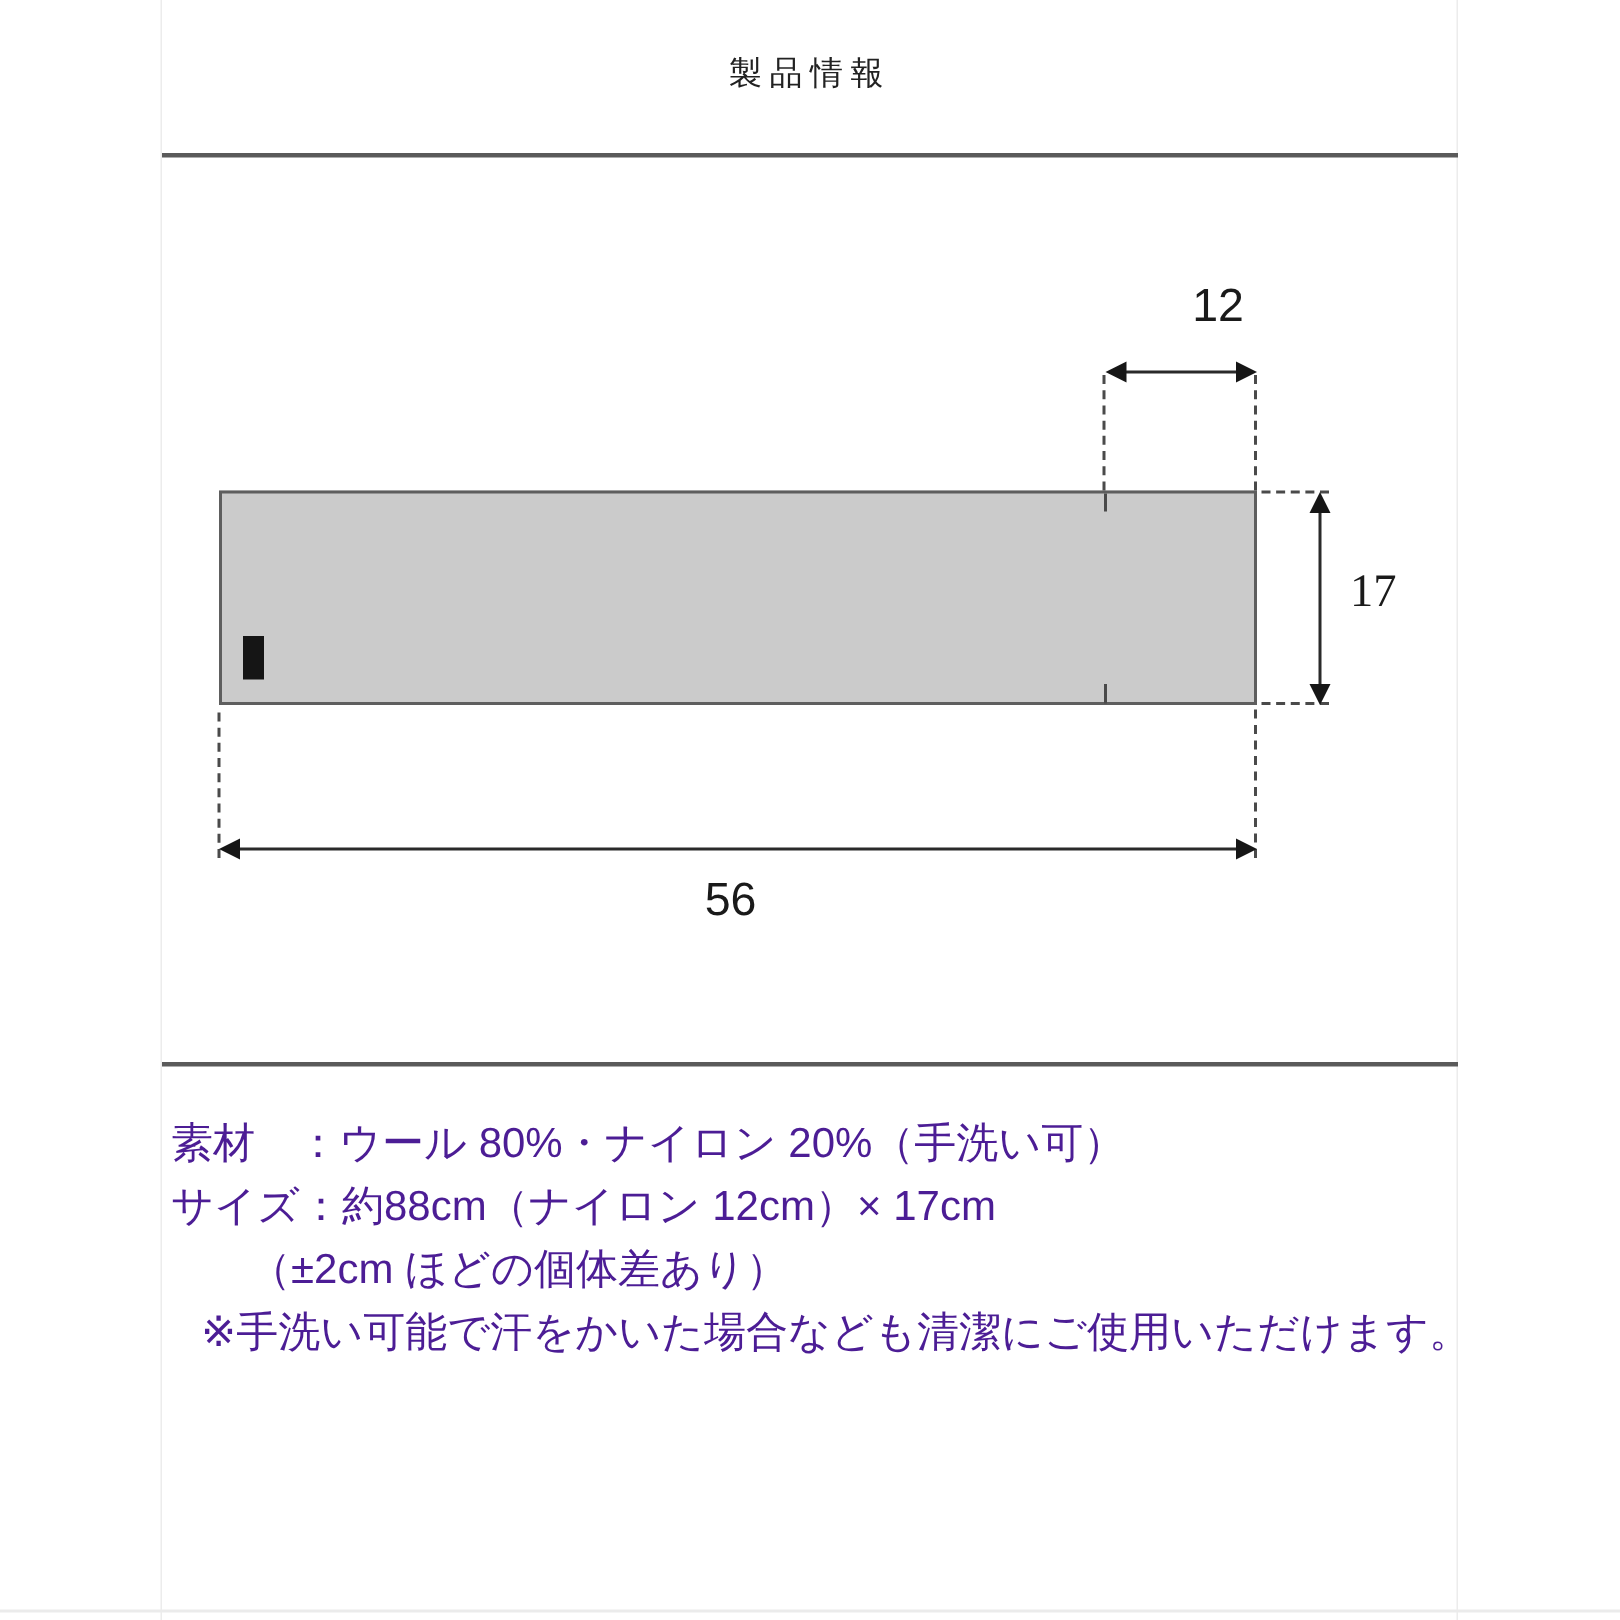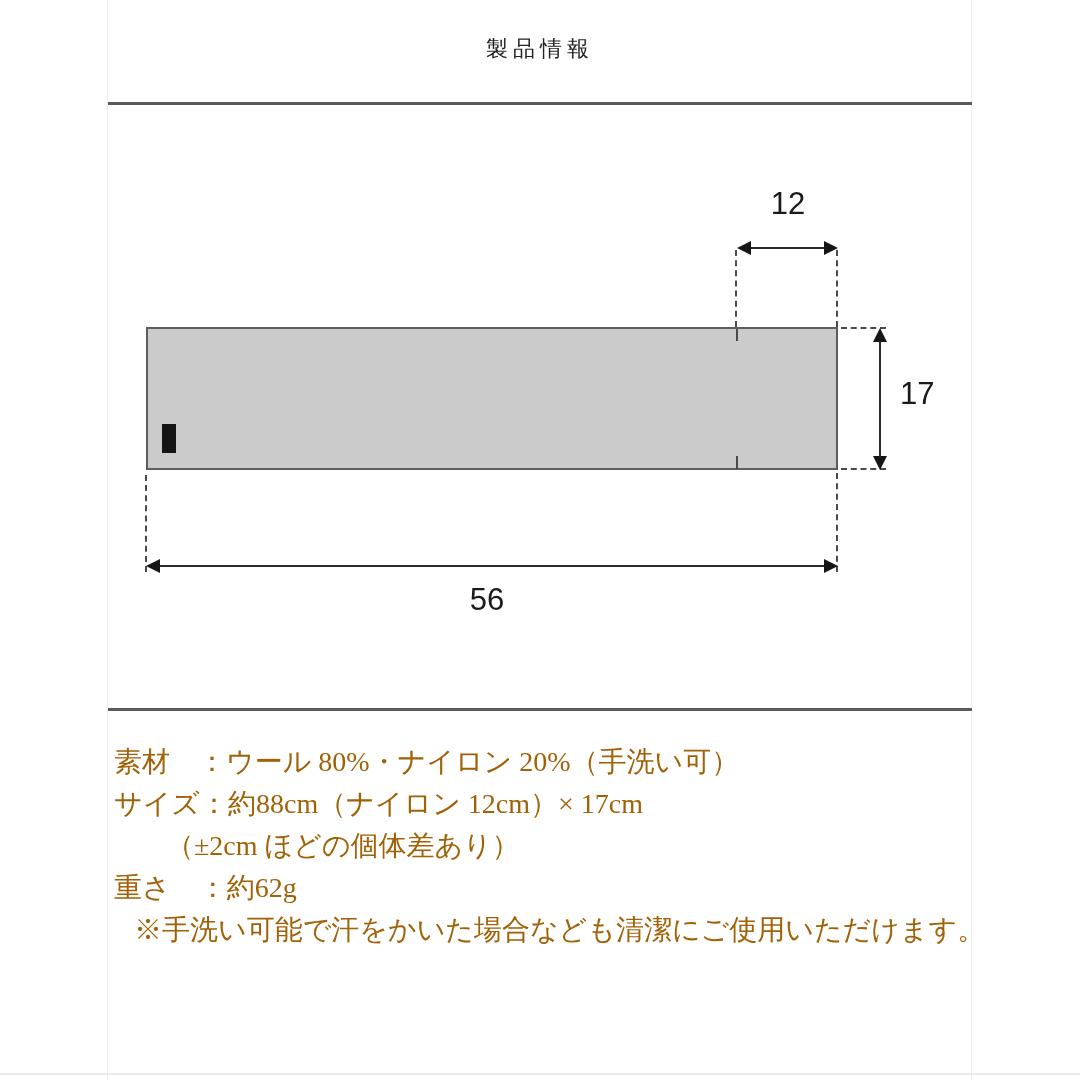--- a/index.html
+++ b/index.html
@@ -57,26 +57,26 @@
   .ah-down{border-left:7px solid transparent;border-right:7px solid transparent;border-top:14px solid #161616;}
 
   .ah-12-left{left:737px;top:241px;}
   .ah-12-right{left:824px;top:241px;}
   .ah-17-up{left:873px;top:328px;}
   .ah-17-down{left:873px;top:456px;}
   .ah-88-left{left:146px;top:559px;}
   .ah-88-right{left:824px;top:559px;}
 
   .dim-label{font-size:31px;color:#1a1a1a;}
-  .label-12{left:788px;top:186px;transform:translateX(-50%);}
-  .label-17{left:900px;top:376px;}
+  .label-12{left:812px;top:186px;transform:translateX(-50%);}
+  .label-17{left:900px;top:376px;font-family:Liberation Serif, serif;}
   .label-88{left:487px;top:582px;transform:translateX(-50%);}
 
   
-  .specs{left:114px;top:741px;width:860px;font-size:28px;line-height:42px;color:#a16207;font-family:Liberation Serif, serif;}
+  .specs{left:114px;top:741px;width:860px;font-size:28px;line-height:42px;color:#4c1d95;}
   .spec-row{height:42px;white-space:nowrap;}
   .spec-row.indent{padding-left:52px;}
   .spec-note{height:42px;white-space:nowrap;margin-left:20px;}
 </style>
 </head>
 <body>
 
 <div class="abs card-border-left"></div>
 <div class="abs card-border-right"></div>
 <div class="abs card-border-bottom"></div>
@@ -118,17 +118,14 @@
 <div class="abs specs">
   <div class="spec-row">
     <span>素材　：</span><span>ウール 80%・ナイロン 20%（手洗い可）</span>
   </div>
   <div class="spec-row">
     <span>サイズ：</span><span>約88cm（ナイロン 12cm）× 17cm</span>
   </div>
   <div class="spec-row indent">
     <span>（±2cm ほどの個体差あり）</span>
   </div>
-  <div class="spec-row">
-    <span>重さ　：</span><span>約62g</span>
-  </div>
   <div class="spec-note">※手洗い可能で汗をかいた場合なども清潔にご使用いただけます。</div>
 </div>
 
 </body></html>

